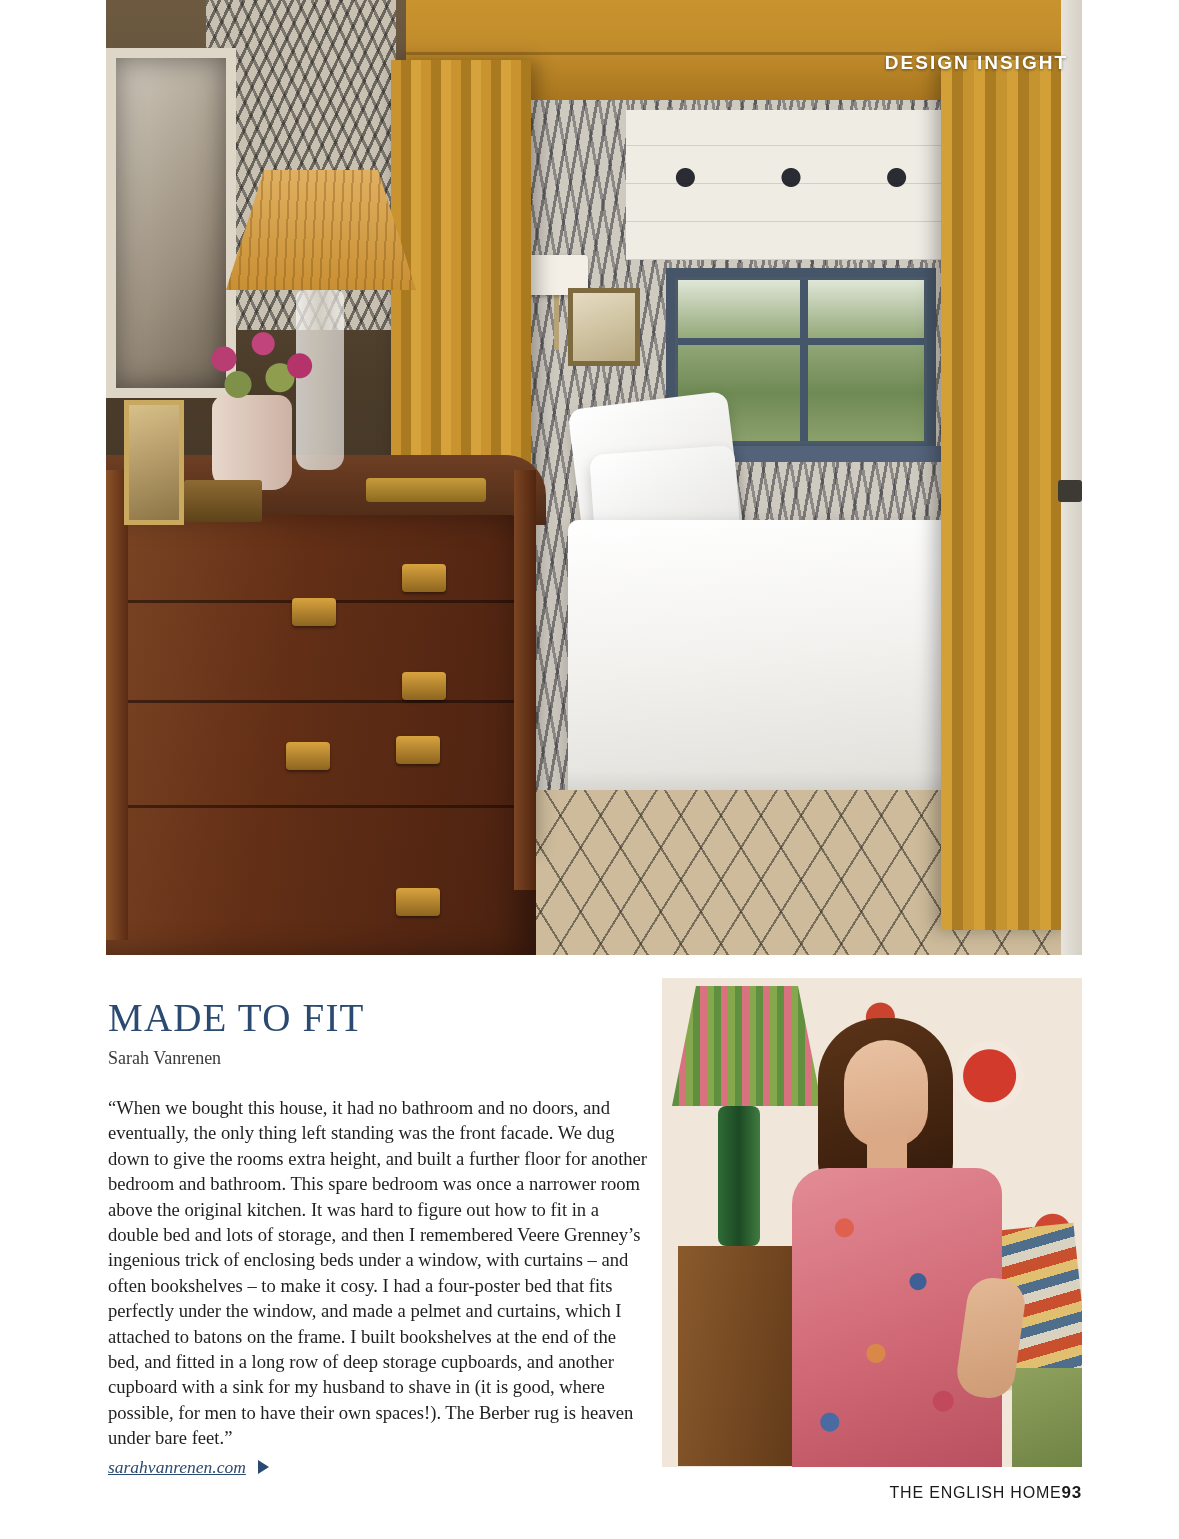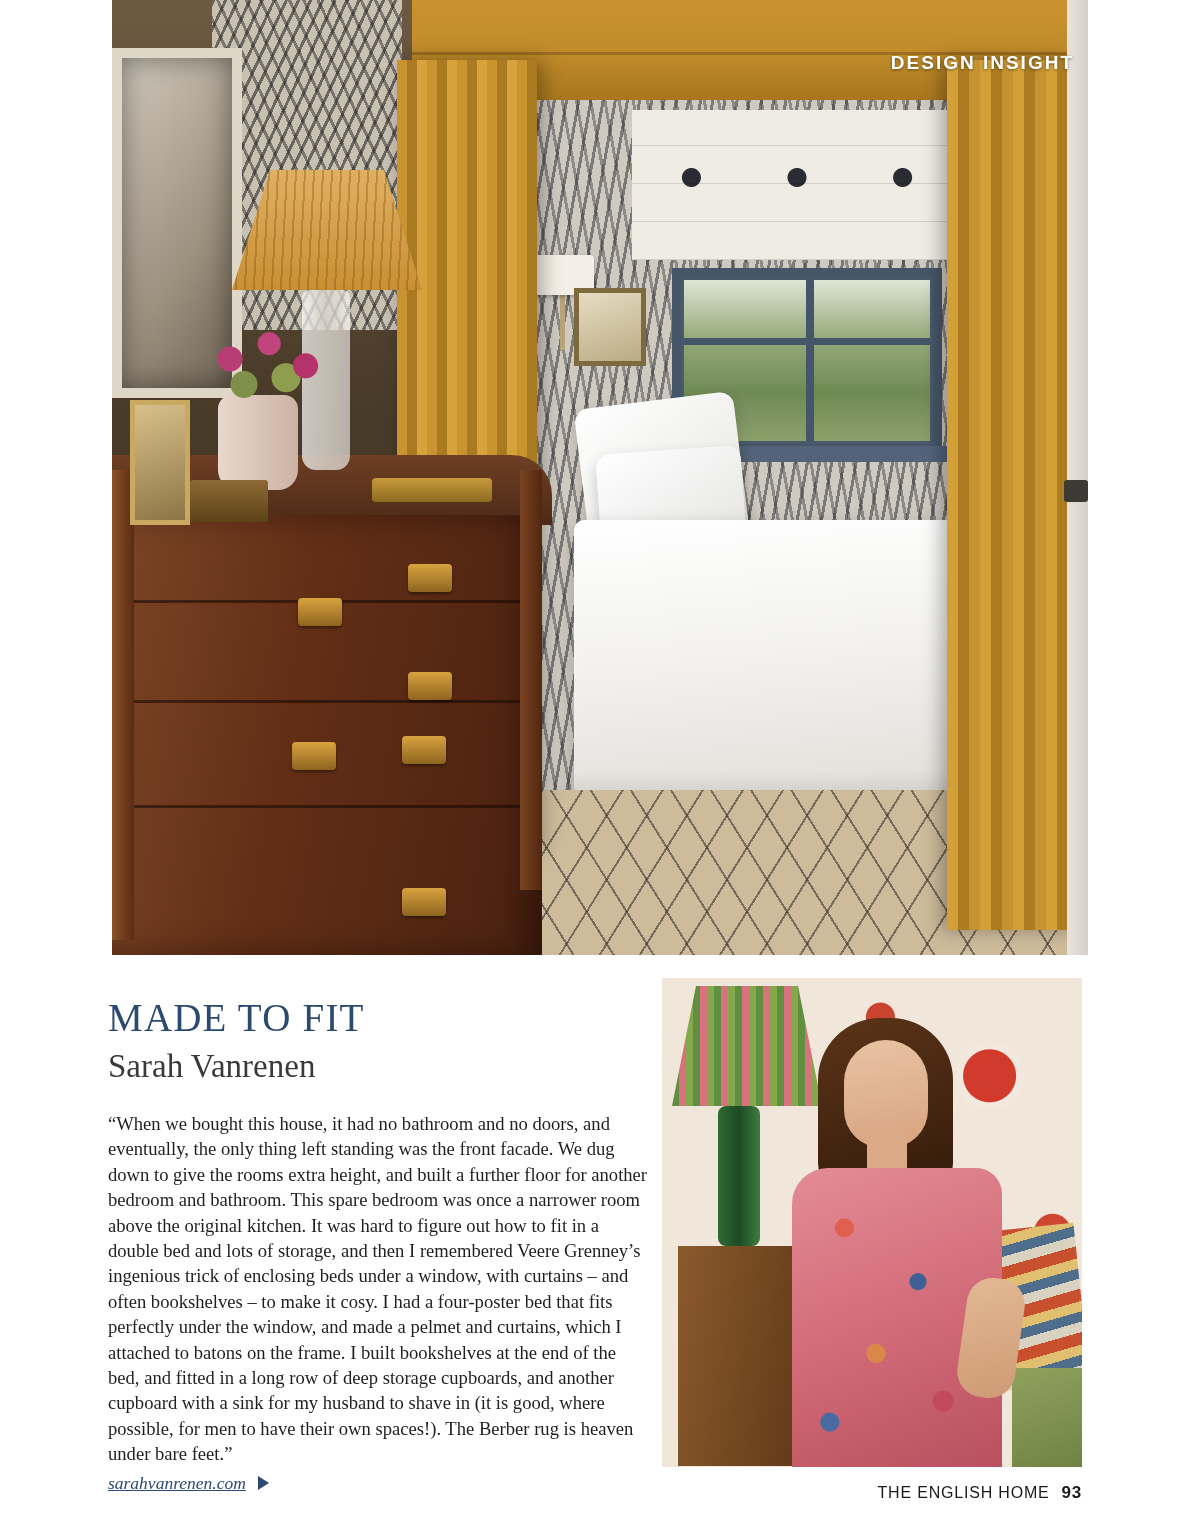--- a/index.html
+++ b/index.html
@@ -11,21 +11,21 @@
     width: 1179px;
     height: 1539px;
     position: relative;
     font-family: "Liberation Serif", serif;
     overflow: hidden;
   }
 
   
   #hero {
     position: absolute;
-    left: 112px;
+    left: 106px;
     top: 0;
     width: 976px;
     height: 955px;
     overflow: hidden;
     background: #b4832f;
   }
   
   .h-layer { position: absolute; }
 
   
@@ -266,21 +266,21 @@
   #headline {
     font-family: "Liberation Serif", serif;
     font-size: 39px;
     letter-spacing: 1.2px;
     color: #2b4a71;
     margin: 0 0 8px 0;
     font-weight: 400;
   }
   #designer {
     font-family: "Liberation Serif", serif;
-    font-size: 33px;
+    font-size: 18px;
     color: #3a3a3a;
     margin: 0 0 26px 0;
     font-weight: 400;
   }
   #standfirst {
     font-family: "Liberation Serif", serif;
     font-size: 19.5px;
     font-weight: 700;
     color: #1e1e1e;
     margin: 0 0 3px 0;
@@ -394,21 +394,20 @@
   #footer {
     position: absolute;
     right: 97px;
     top: 1483px;
     font-family: "Liberation Sans", sans-serif;
     font-size: 16px;
     letter-spacing: 0.8px;
     color: #1a1a1a;
     display: flex;
     align-items: baseline;
-    gap: 12px;
   }
   #footer-page {
     font-weight: 700;
     font-size: 17px;
   }
 </style>
 </head>
 <body>
 
 <div id="hero">

